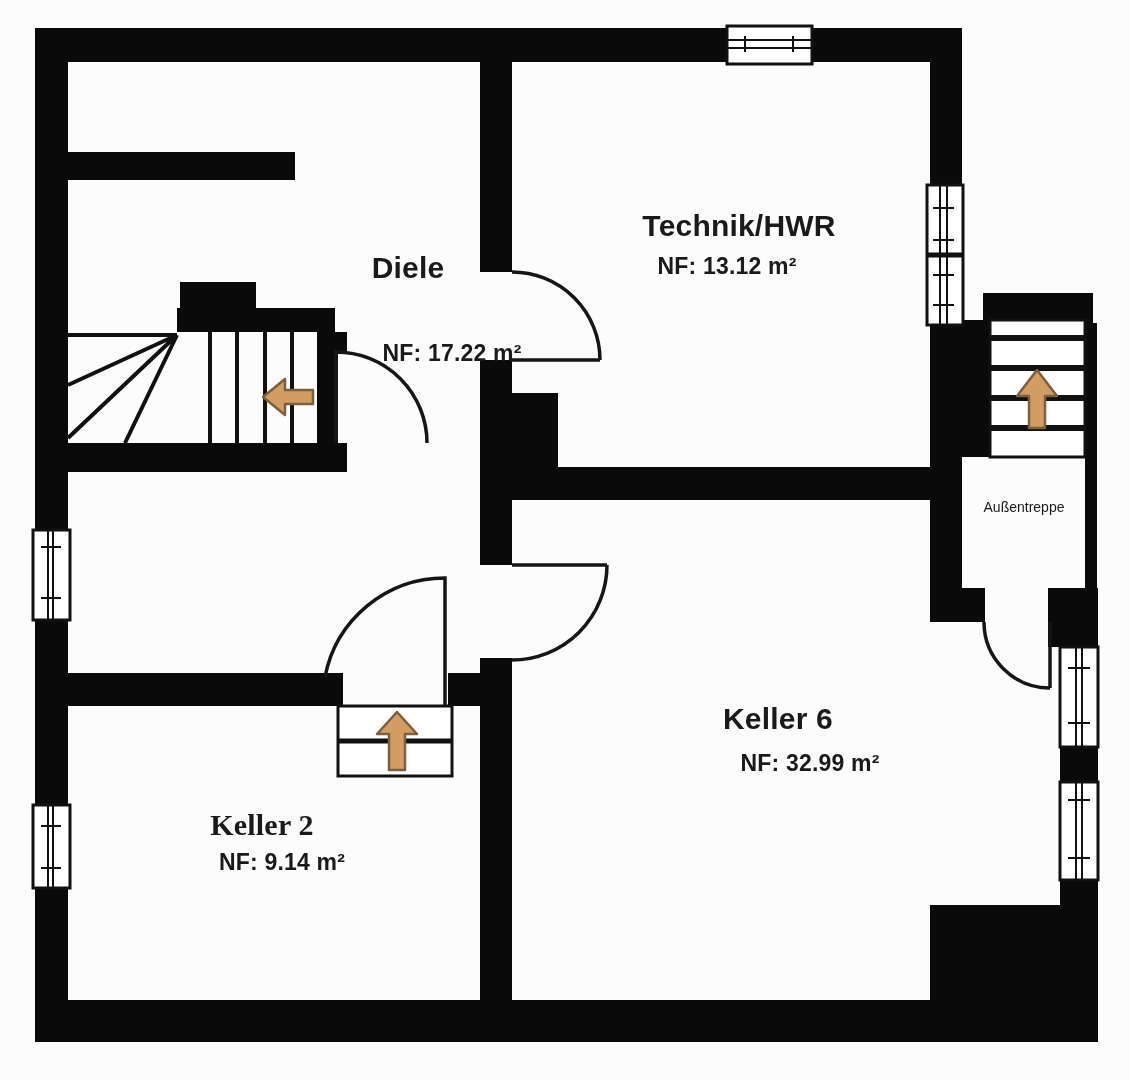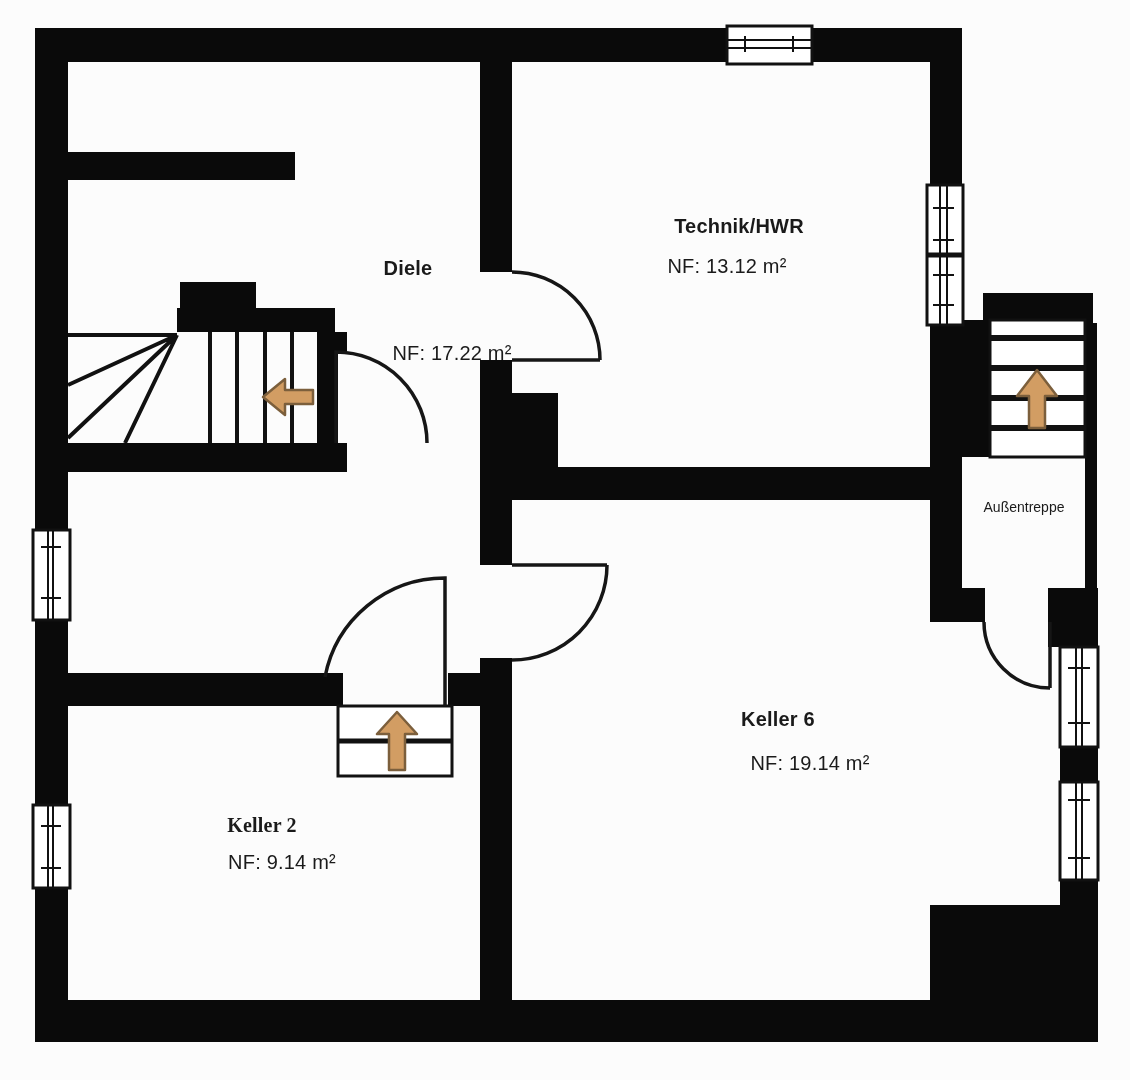--- a/index.html
+++ b/index.html
@@ -14,22 +14,22 @@
     background:var(--background,#fff);
   }
   .plan svg{position:absolute;left:0;top:0;}
   .label{
     position:absolute;
     transform:translate(-50%,-50%);
     white-space:nowrap;
     color:#1a1a1a;
     line-height:1;
   }
-  .room-name{font-size:20px;font-weight:bold;letter-spacing:.2px;}
-  .room-area{font-size:20px;font-weight:normal;letter-spacing:.2px;}
+  .room-name{font-size:30px;font-weight:bold;letter-spacing:.2px;}
+  .room-area{font-size:23px;font-weight:bold;letter-spacing:.2px;}
   .small-name{font-size:14px;font-weight:normal;}
   .wall-fill{fill:var(--wall,#0a0a0a);}
   .tread{stroke:#111;stroke-width:4;fill:none;}
   .tread-thick{stroke:#111;stroke-width:6;fill:none;}
   .door{stroke:#161616;stroke-width:3.5;fill:none;}
   .win-box{fill:#fff;stroke:#111;stroke-width:3;}
   .win-line{stroke:#111;stroke-width:2;fill:none;}
   .win-mid{stroke:#111;stroke-width:5;fill:none;}
   .step-box{fill:#fff;stroke:#111;stroke-width:3;}
   .step-div{stroke:#111;stroke-width:5;fill:none;}
@@ -128,19 +128,19 @@
     </g>
   </svg>
 
   <div class="label room-name" style="left:408px;top:268px;">Diele</div>
   <div class="label room-area" style="left:452px;top:312px;margin-top:41px;">NF: 17.22 m²</div>
 
   <div class="label room-name" style="left:739px;top:226px;">Technik/HWR</div>
   <div class="label room-area" style="left:727px;top:266px;">NF: 13.12 m²</div>
 
   <div class="label room-name" style="left:778px;top:719px;">Keller 6</div>
-  <div class="label room-area" style="left:810px;top:763px;">NF: 19.14 m²</div>
+  <div class="label room-area" style="left:810px;top:763px;">NF: 32.99 m²</div>
 
   <div class="label room-name" style="left:262px;top:825px;font-family:Liberation Serif, serif;">Keller 2</div>
   <div class="label room-area" style="left:282px;top:862px;">NF: 9.14 m²</div>
 
   <div class="label small-name" style="left:1024px;top:507px;">Außentreppe</div>
 </div>
 
 </body></html>

